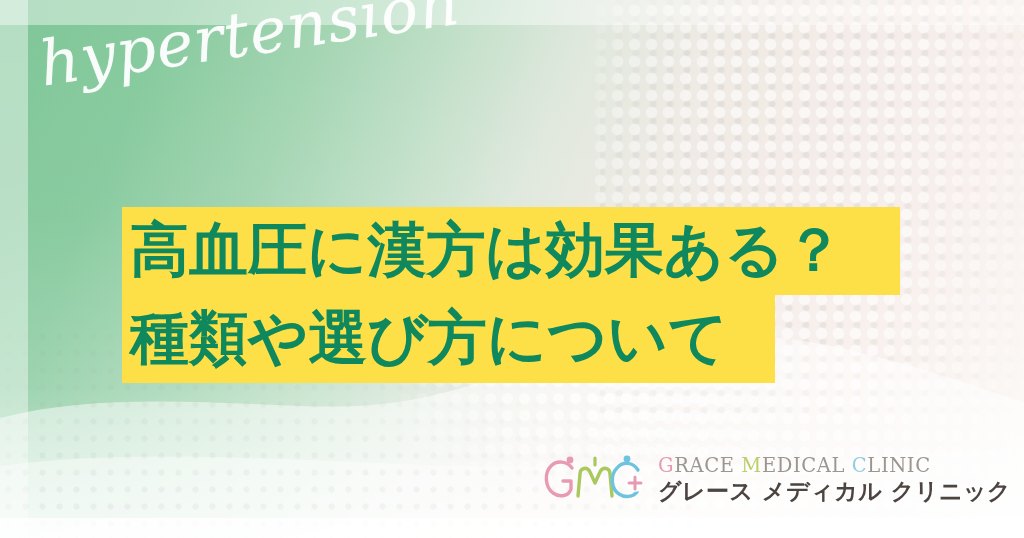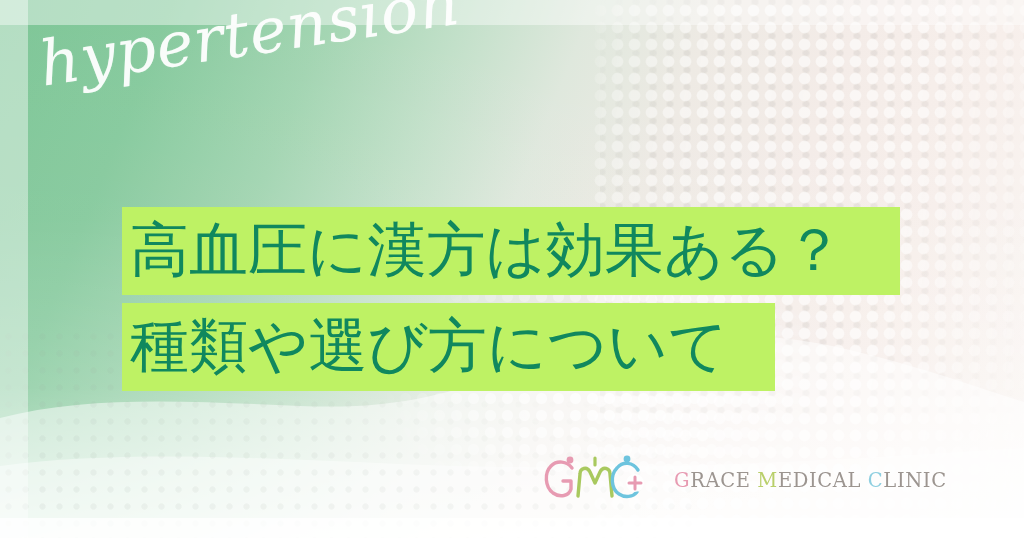--- a/index.html
+++ b/index.html
@@ -161,53 +161,52 @@
     color: #ffffff;
     font-size: 34px;
     font-weight: 700;
     letter-spacing: 2px;
     white-space: nowrap;
     font-family: "DejaVu Sans", "Liberation Sans", sans-serif;
   }
 
   .title-line {
     position: absolute;
-    background: #bef264;
+    background: #fde047;
     color: #10885e;
-    font-weight: 400;
+    font-weight: 700;
     white-space: nowrap;
     font-family: "DejaVu Sans", "Liberation Sans", sans-serif;
     letter-spacing: 0px;
     display: flex;
     align-items: center;
     text-align: center;
   }
   .title-line-1 {
     left: 122px; top: 207px;
     width: 778px; height: 88px;
     font-size: 59px;
     padding-left: 8px;
     box-sizing: border-box;
   }
   .title-line-2 {
     left: 122px; top: 295px;
     width: 653px; height: 88px;
     font-size: 59px;
     padding-left: 8px;
     box-sizing: border-box;
-    margin-top: 8px;
   }
 
   
   .logo {
     position: absolute;
     left: 540px; top: 452px;
     display: flex;
     align-items: center;
-    gap: 24px;
+    gap: 8px;
   }
   .logo-mark { width: 110px; height: 58px; display:block; }
   .logo-text { display: flex; flex-direction: column; gap: 1px; }
   .logo-en {
     font-size: 19.5px;
     letter-spacing: 0.6px;
     font-family: "DejaVu Serif", serif;
     white-space: nowrap;
     line-height: 1;
   }
@@ -271,16 +270,17 @@
       <circle cx="87" cy="7" r="3.4" fill="#6ec4de"></circle>
 
       <circle cx="95" cy="31" r="9" fill="#ffffff" opacity="0.9"></circle>
       <path d="M95,25 L95,37 M89,31 L101,31" stroke="#e79bb2" stroke-width="3" stroke-linecap="round"></path>
     </svg>
 
     <div class="logo-text">
       <div class="logo-en">
         <span class="c-g">G</span><span class="c-n">RACE </span><span class="c-m">M</span><span class="c-n">EDICAL </span><span class="c-c">C</span><span class="c-n">LINIC</span>
       </div>
+      <div class="logo-jp">グレース メディカル クリニック</div>
     </div>
   </div>
 
 </div>
 
 </body></html>

